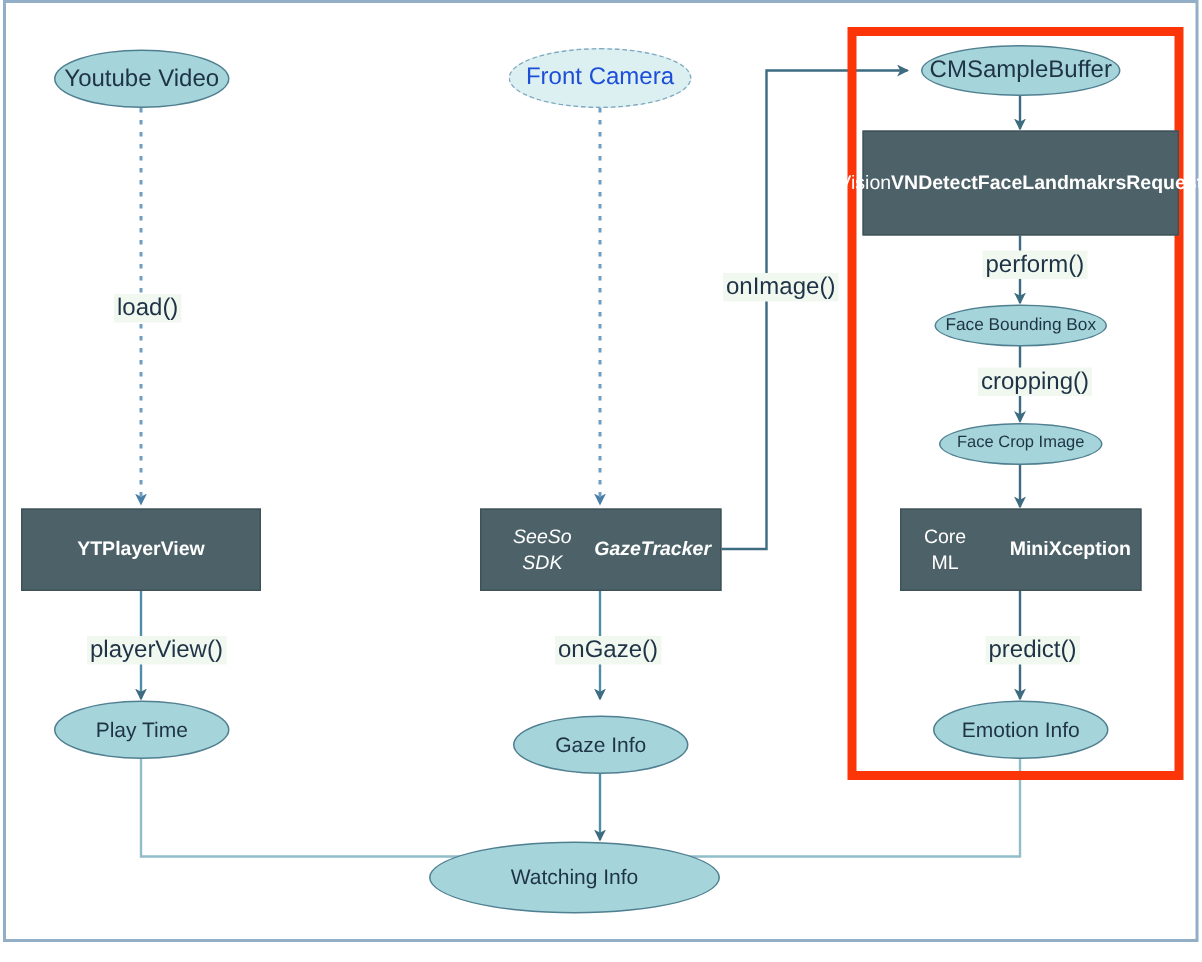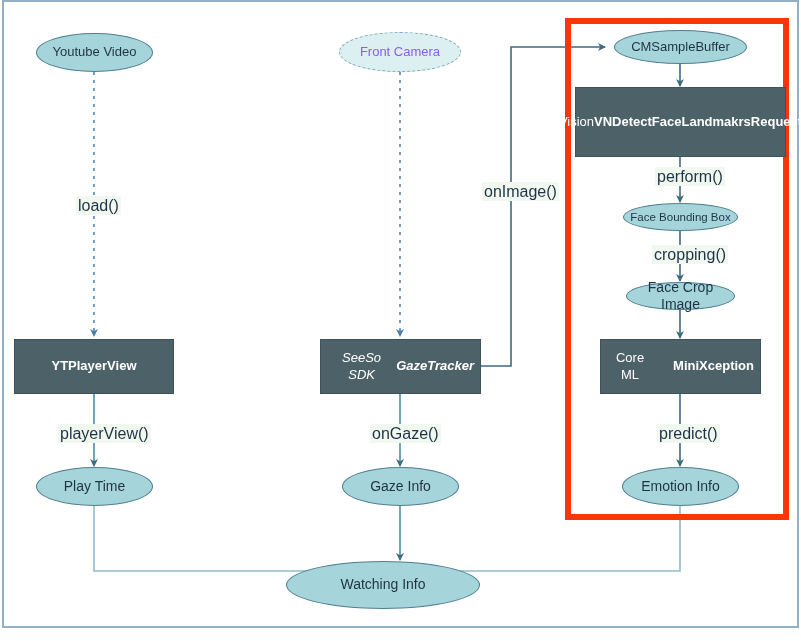--- a/index.html
+++ b/index.html
@@ -43,26 +43,26 @@
     align-items: center;
     justify-content: center;
     text-align: center;
     line-height: 1.25;
   }
   .ellipse {
     border-radius: 50%;
     background: #a5d5da;
     border: 1.6px solid #4f7f90;
     color: #1f3347;
-    font-size: 13px;
+    font-size: 16px;
   }
   .ellipse.dashed {
     background: #dcf0f2;
     border: 1.5px dashed #7fa9c0;
-    color: #8b5cf6;
+    color: #1d4ed8;
   }
   .ellipse.big {
     font-size: 14px;
   }
   .procbox {
     background: #4d6268;
     border: 1.5px solid #3e5258;
     color: #ffffff;
     font-size: 13px;
     flex-direction: row;
@@ -151,21 +151,21 @@
 
   <div class="node procbox" style="left:575px; top:87px; width:211px; height:70px;">
     <span class="l1">Vision</span>
     <span class="l2">VNDetectFaceLandmakrsRequest</span>
   </div>
 
   <div class="node ellipse" style="left:623px; top:203px; width:115px; height:28px; font-size:11.5px;">
     <span>Face Bounding Box</span>
   </div>
 
-  <div class="node ellipse" style="left:626px; top:282px; width:109px; height:28px; font-size:14px;">
+  <div class="node ellipse" style="left:626px; top:282px; width:109px; height:28px; font-size:11px;">
     <span>Face Crop Image</span>
   </div>
 
   <div class="node procbox" style="left:600px; top:339px; width:161px; height:55px;gap:20px;">
     <span class="l1">Core ML</span>
     <span class="l2">MiniXception</span>
   </div>
 
   <div class="node procbox" style="left:14px; top:339px; width:160px; height:55px;">
     <span class="l2">YTPlayerView</span>
@@ -173,21 +173,21 @@
 
   <div class="node procbox" style="left:320px; top:339px; width:161px; height:55px;font-style:italic;">
     <span class="l1">SeeSo SDK</span>
     <span class="l2">GazeTracker</span>
   </div>
 
   <div class="node ellipse big" style="left:36px; top:467px; width:117px; height:39px;">
     <span>Play Time</span>
   </div>
 
-  <div class="node ellipse big" style="left:342px; top:467px; width:117px; height:39px;align-items:center;">
+  <div class="node ellipse big" style="left:342px; top:477px; width:117px; height:39px;align-items:center;">
     <span>Gaze Info</span>
   </div>
 
   <div class="node ellipse big" style="left:622px; top:467px; width:117px; height:39px;">
     <span>Emotion Info</span>
   </div>
 
   <div class="node ellipse big" style="left:286px; top:561px; width:194px; height:48px;">
     <span>Watching Info</span>
   </div>

